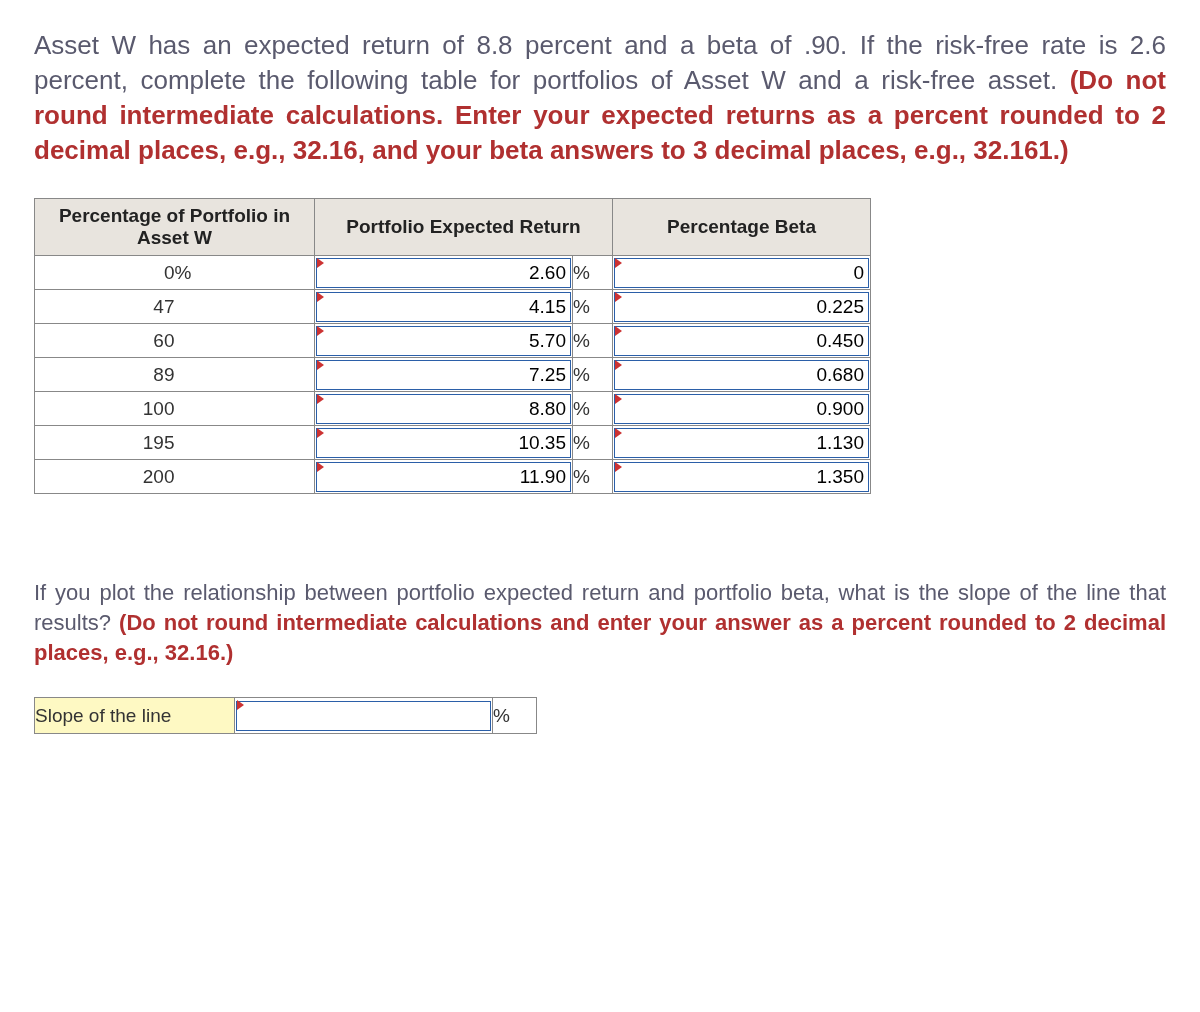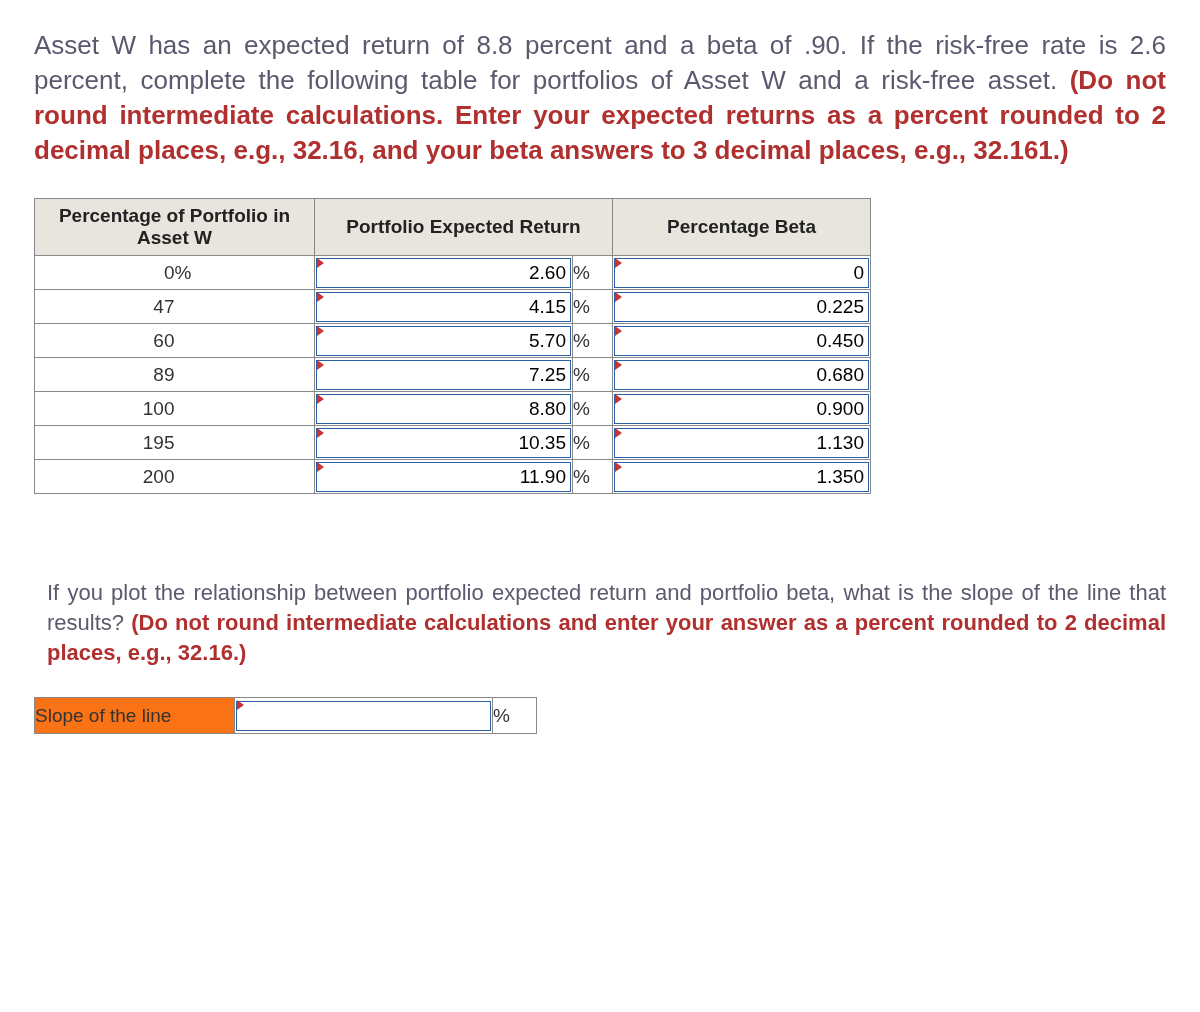--- a/index.html
+++ b/index.html
@@ -95,39 +95,38 @@
   td.beta-cell {
     width: 145px;
     padding: 0;
   }
   .question2 {
     font-size: 22px;
     line-height: 1.35;
     color: #5a5a6e;
     margin-bottom: 30px;
     text-align: justify;
-    margin-left: 13px;
   }
   .question2 .emph {
     color: #b03030;
     font-weight: bold;
   }
   table.slope {
     border-collapse: collapse;
   }
   table.slope td {
     border: 1px solid #888;
     font-size: 19px;
     height: 36px;
     padding: 0;
   }
   td.slope-label {
     width: 200px;
     padding: 6px 8px;
-    background: #f97316;
+    background: #fef9c3;
   }
   td.slope-input {
     width: 200px;
   }
   td.slope-unit {
     width: 44px;
     padding: 6px 8px;
   }
 </style>
 </head>

